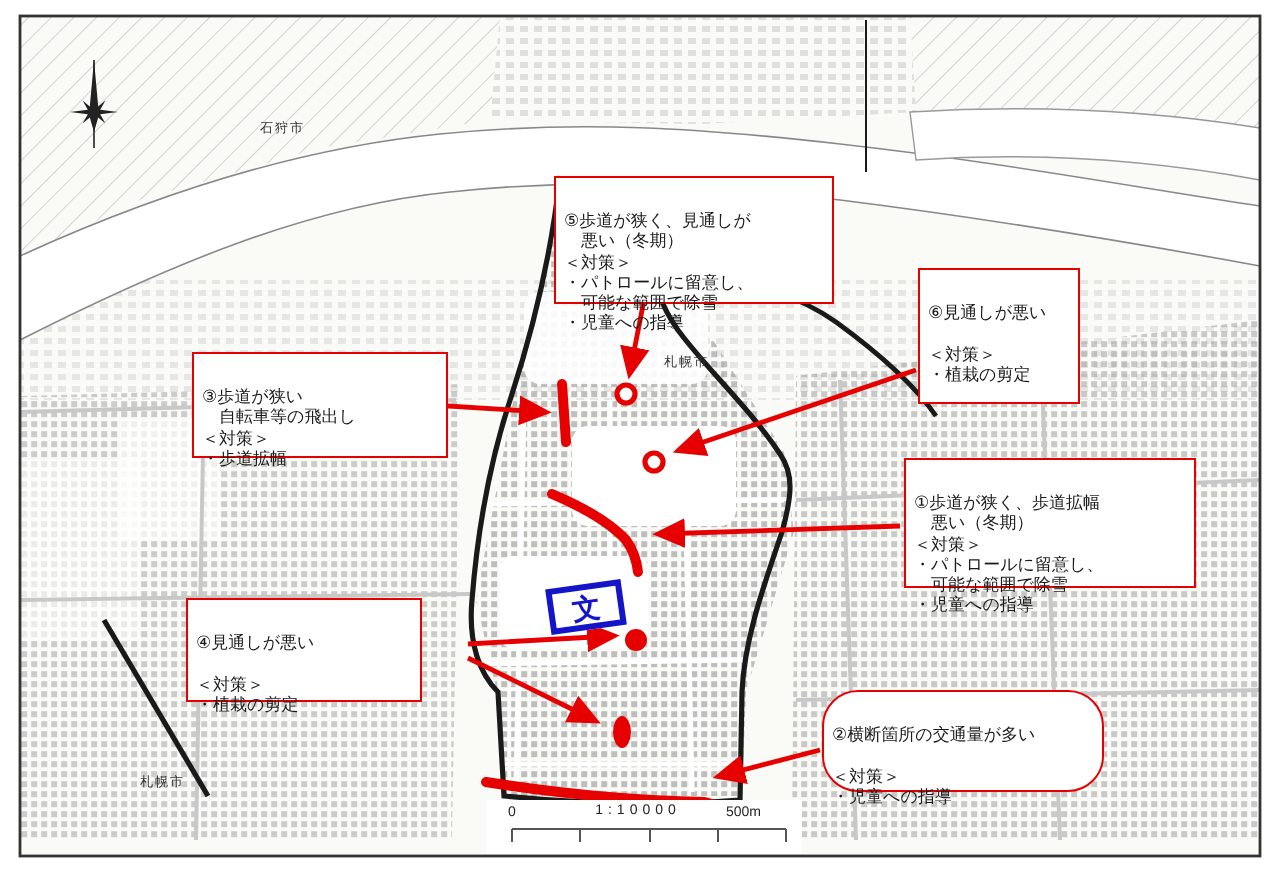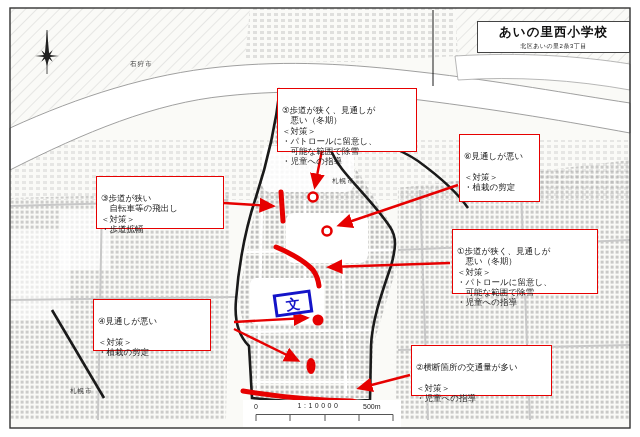--- a/index.html
+++ b/index.html
@@ -132,32 +132,28 @@
       </g>
       <circle cx="313" cy="197" r="4.5" fill="#fff" stroke="#e60000" stroke-width="2.6"></circle>
       <circle cx="327" cy="231" r="4.5" fill="#fff" stroke="#e60000" stroke-width="2.6"></circle>
       <circle cx="318" cy="320" r="5.5" fill="#e60000"></circle>
       <ellipse cx="311" cy="366" rx="4.5" ry="8" fill="#e60000"></ellipse>
     </g>
 
     <rect x="10" y="8" width="620" height="420" fill="none" stroke="#333" stroke-width="1.4"></rect>
   </svg>
 
-  <div class="title-box">
-    <div class="school-name">あいの里西小学校</div>
-    <div class="school-address">北区あいの里2条3丁目</div>
-  </div>
 
-  <div class="note" style="left:452px;top:229px;width:146px;height:65px;">①歩道が狭く、見通しが
+  <div class="note" style="left:452px;top:229px;width:146px;height:65px;">①歩道が狭く、歩道拡幅
 　悪い（冬期）
 ＜対策＞
 ・パトロールに留意し、
 　可能な範囲で除雪
 ・児童への指導</div>
-  <div class="note" style="left:411px;top:345px;width:141px;height:51px;">②横断箇所の交通量が多い
+  <div class="note" style="left:411px;top:345px;width:141px;height:51px;border-radius:18px;">②横断箇所の交通量が多い
 
 ＜対策＞
 ・児童への指導</div>
   <div class="note" style="left:96px;top:176px;width:128px;height:53px;">③歩道が狭い
 　自転車等の飛出し
 ＜対策＞
 ・歩道拡幅</div>
   <div class="note" style="left:93px;top:299px;width:118px;height:52px;">④見通しが悪い
 
 ＜対策＞

